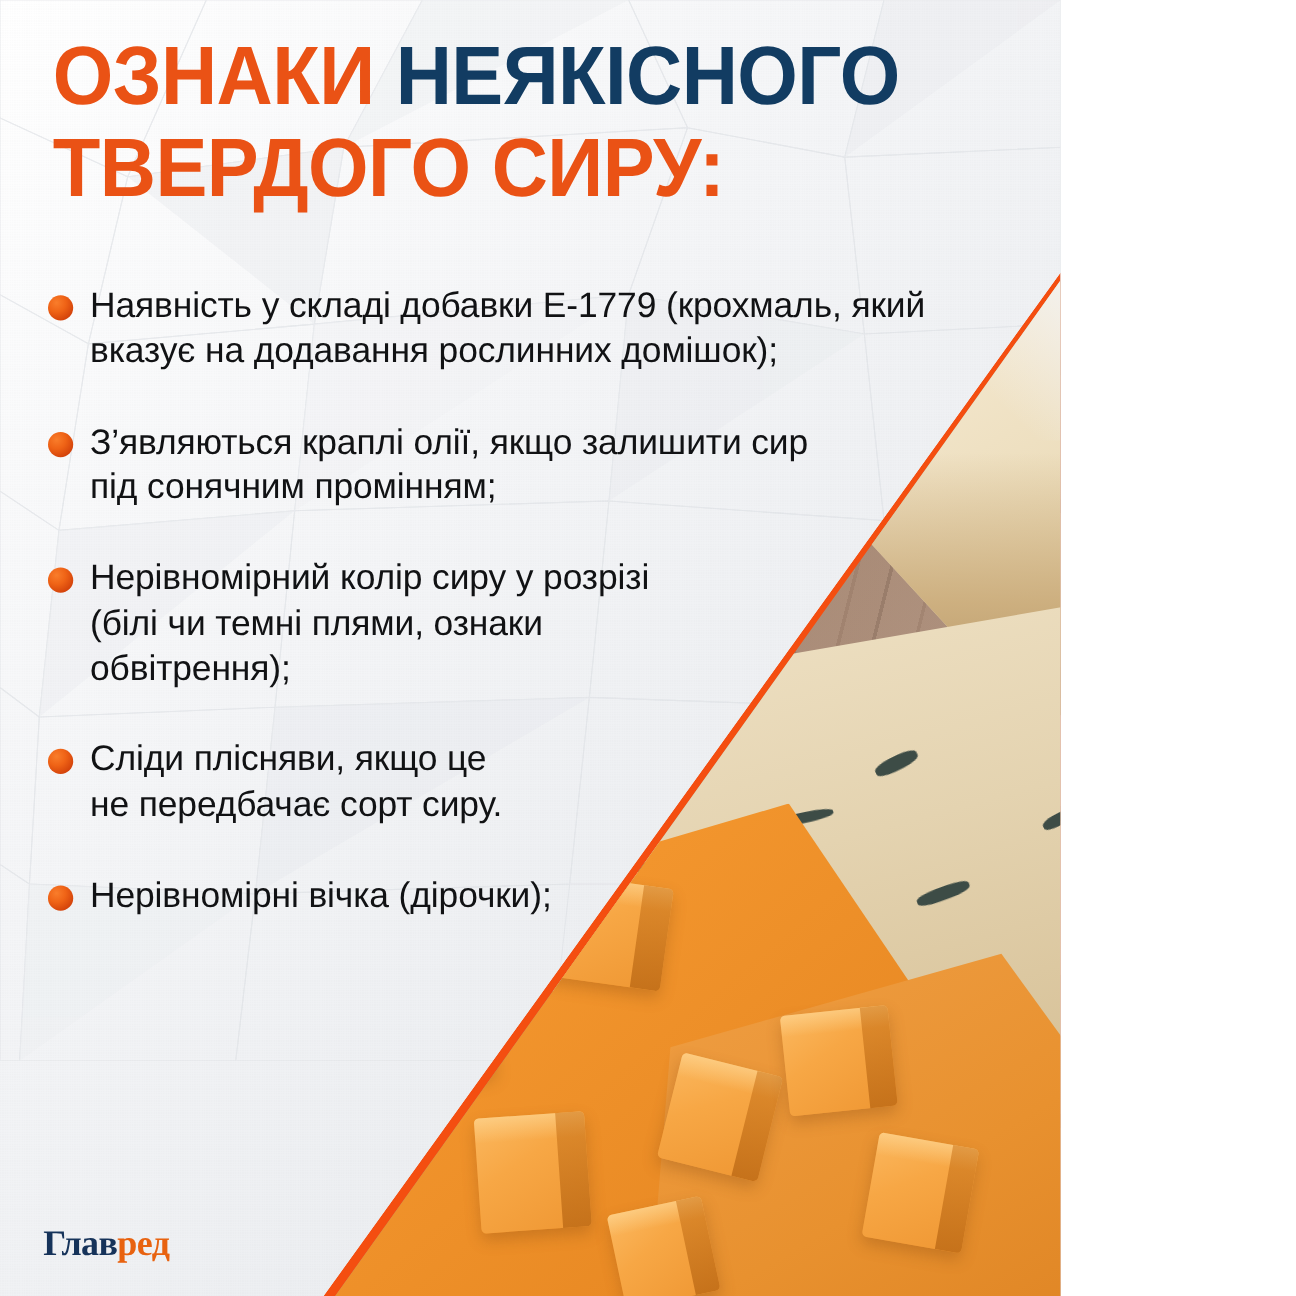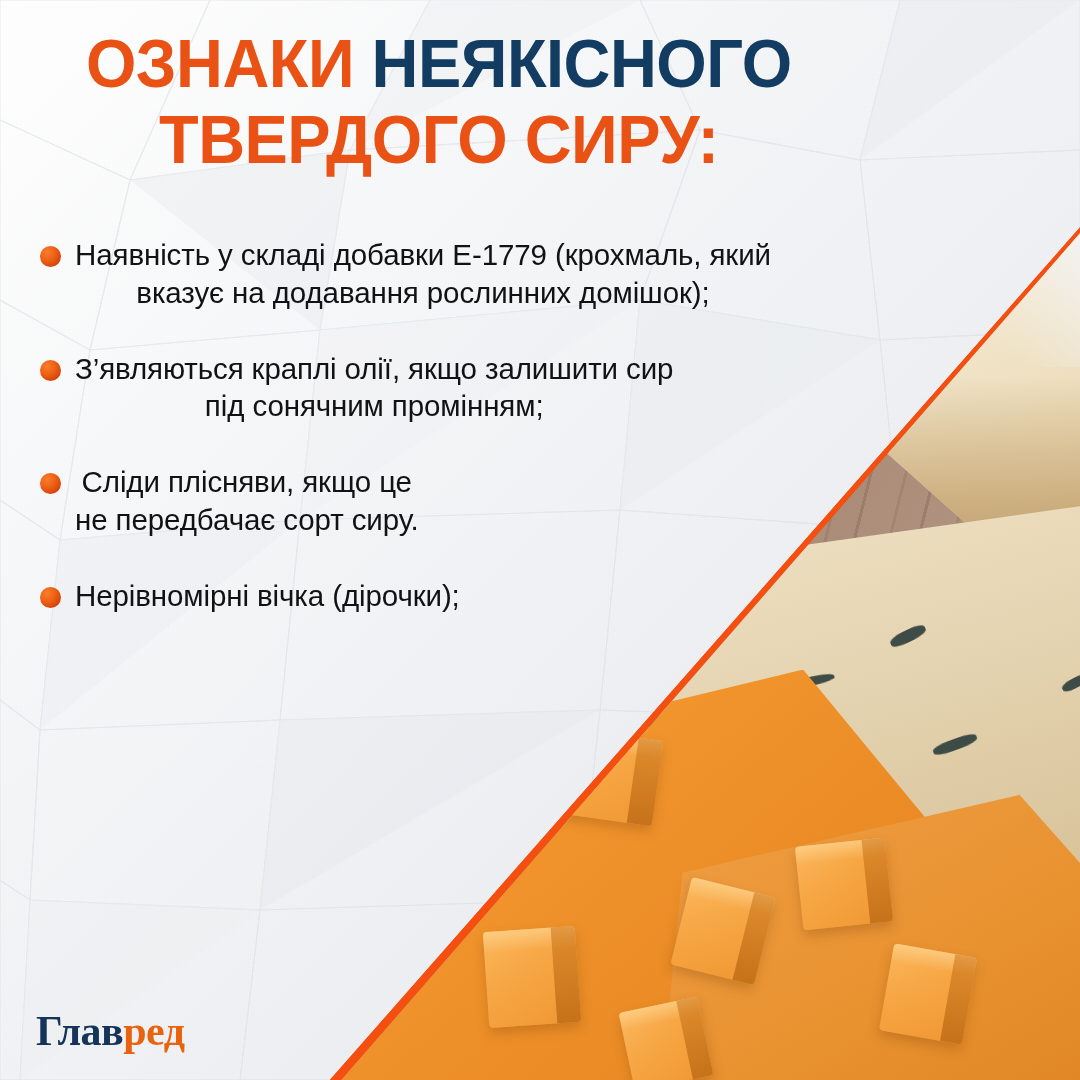--- a/index.html
+++ b/index.html
@@ -6,26 +6,25 @@
 
   html, body {
     width: 1080px;
     height: 1080px;
     overflow: hidden;
     background: #ffffff;
   }
 
   #infographic {
     position: relative;
-    width: 1080px;
+    width: 884px;
     height: 1080px;
     overflow: hidden;
     font-family: "Liberation Sans", "DejaVu Sans", sans-serif;
     background: #f2f3f5;
-    text-align: center;
   }
 
   
   .bg-base {
     position: absolute;
     inset: 0;
     background:
       linear-gradient(135deg, #ffffff 0%, #f4f5f7 40%, #eceef1 70%, #f7f8f9 100%);
   }
   .bg-poly {
@@ -208,21 +207,21 @@
     white-space: pre-line;
   }
 
   
   .logo {
     position: absolute;
     left: 36px;
     bottom: 28px;
     z-index: 6;
     font-family: "Liberation Serif", "DejaVu Serif", serif;
-    font-size: 42px;
+    font-size: 30px;
     font-weight: 700;
     letter-spacing: -.5px;
     line-height: 1;
     margin-top: 40px;
   }
   .logo .l-dark { color: #16335a; }
   .logo .l-orange { color: #e8620f; }
 </style>
 </head>
 <body>
@@ -361,20 +360,26 @@
       <span class="bullet-text">Наявність у складі добавки Е-1779 (крохмаль, який
 вказує на додавання рослинних домішок);</span>
     </div>
 
     <div class="bullet-row">
       <span class="dot"></span>
       <span class="bullet-text">З’являються краплі олії, якщо залишити сир
 під сонячним промінням;</span>
     </div>
 
+    <div class="bullet-row">
+      <span class="dot"></span>
+      <span class="bullet-text">Нерівномірний колір сиру у розрізі
+(білі чи темні плями, ознаки
+обвітрення);</span>
+    </div>
 
     <div class="bullet-row">
       <span class="dot"></span>
       <span class="bullet-text">Сліди плісняви, якщо це
 не передбачає сорт сиру.</span>
     </div>
 
     <div class="bullet-row">
       <span class="dot"></span>
       <span class="bullet-text">Нерівномірні вічка (дірочки);</span>

